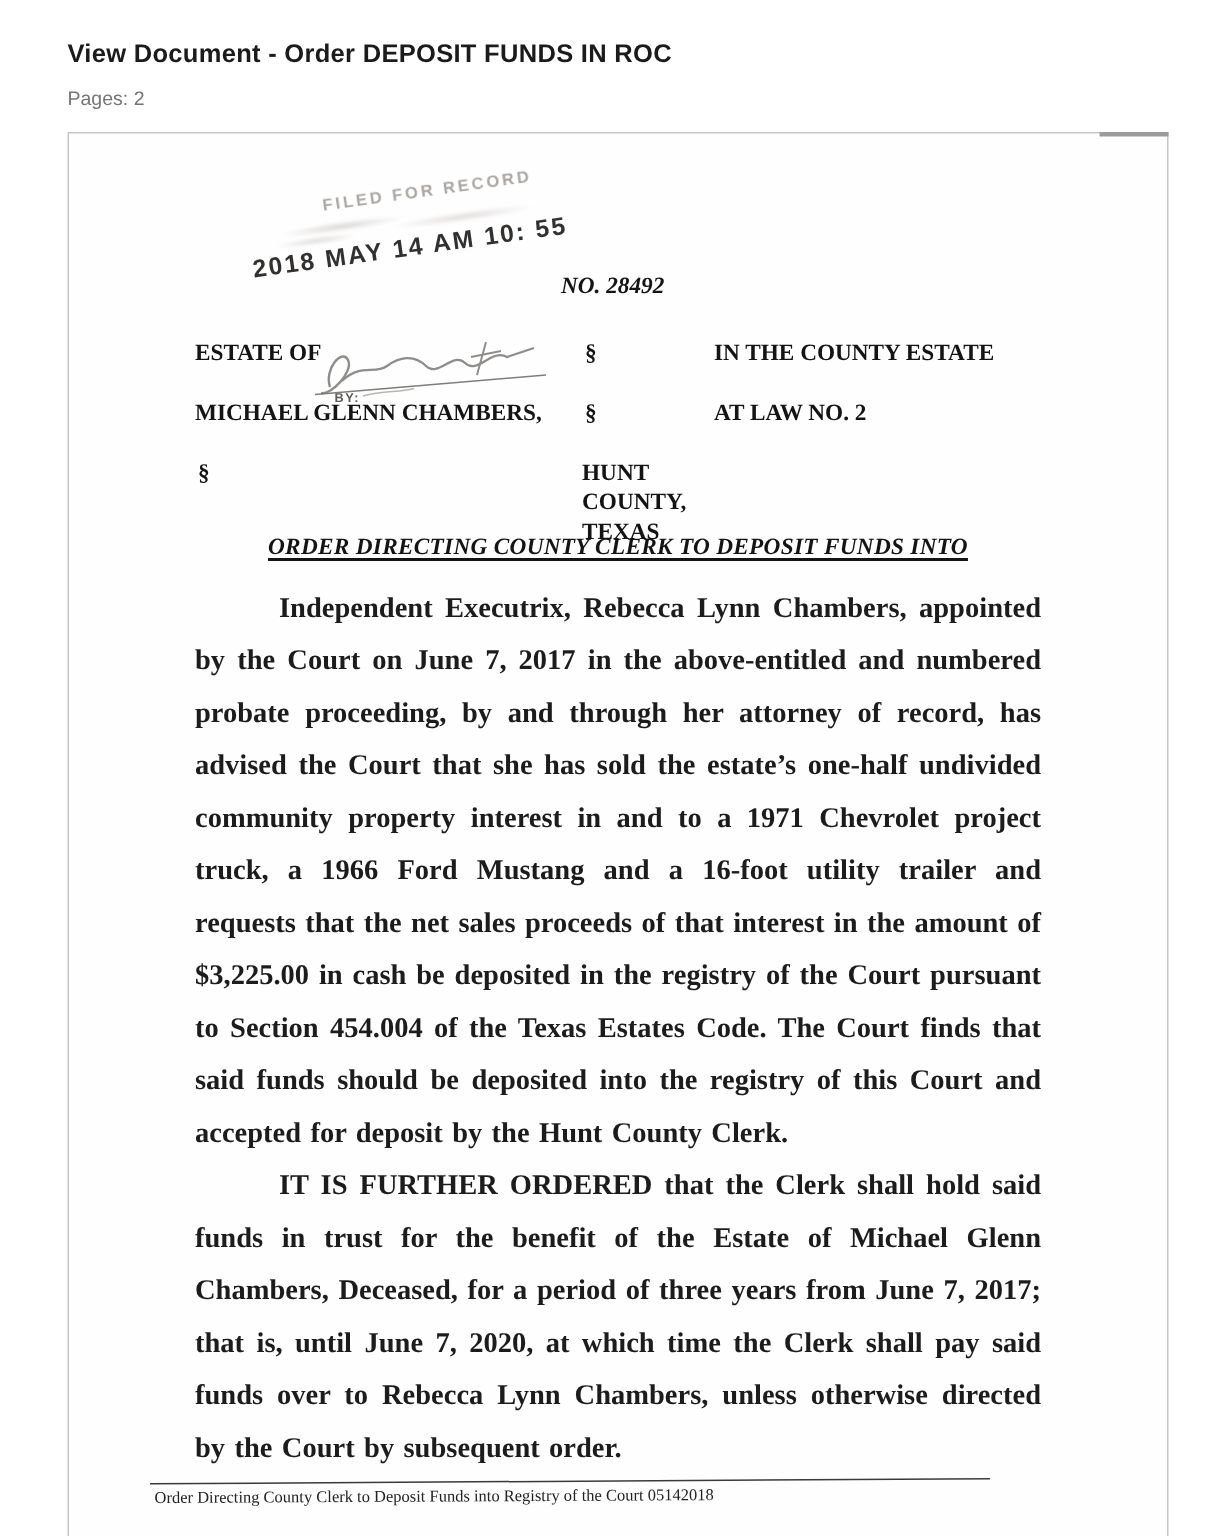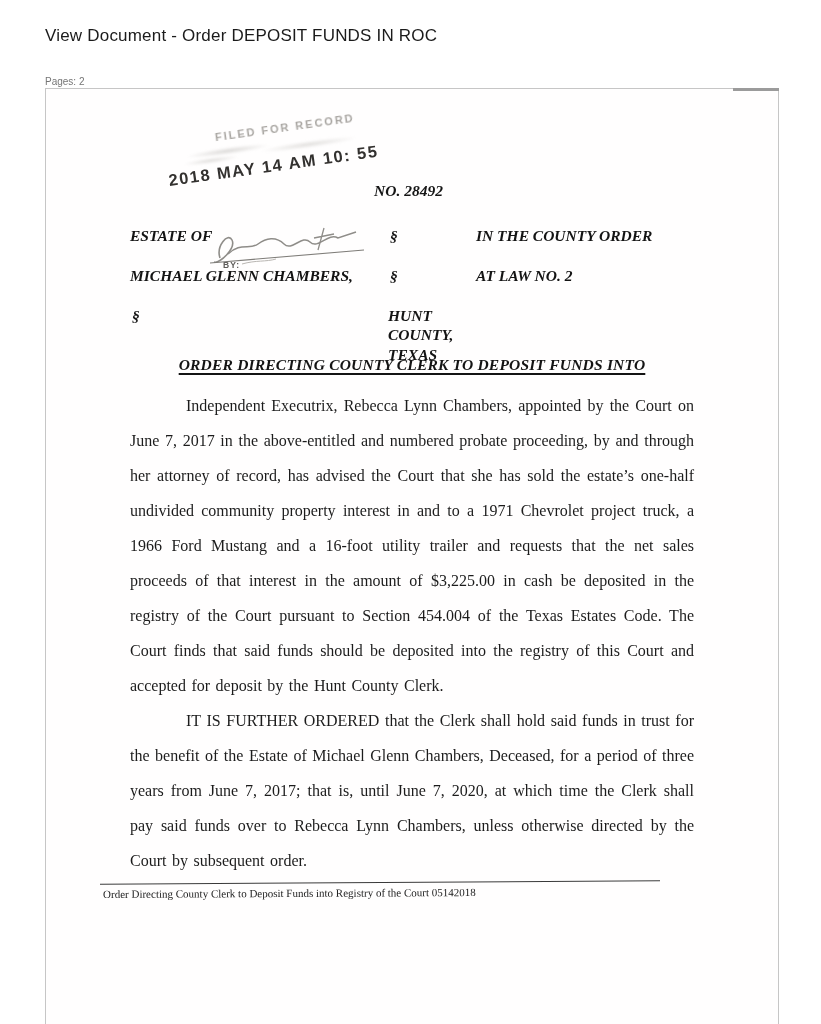--- a/index.html
+++ b/index.html
@@ -4,24 +4,24 @@
 <style>
   html,body{margin:0;padding:0;}
   body{
     width:821px;height:1024px;overflow:hidden;position:relative;
     background:#ffffff;
     font-family:"Liberation Sans",sans-serif;
   }
   
   .viewer-header{position:absolute;left:45px;top:26px;}
   .viewer-title{
-    font-size:17px;font-weight:normal;color:#1b1b1b;letter-spacing:.2px;
+    font-size:17px;font-weight:bold;color:#1b1b1b;letter-spacing:.2px;
   }
   .viewer-pages{
-    margin-top:30px;font-size:10px;color:#757575;
+    margin-top:12px;font-size:13px;color:#757575;
   }
   
   .page{
     position:absolute;left:45px;top:88px;width:734px;height:960px;
     box-sizing:border-box;border:1px solid #c6c6c6;background:#fffefe;
     padding:49px 84px 0 84px;
     font-family:"Liberation Serif",serif;color:#1e1e1e;
   }
   .page-border-shade{
     position:absolute;top:-1px;right:-1px;width:46px;height:3px;
@@ -54,21 +54,21 @@
     position:absolute;left:244px;top:44px;
     font-size:15.5px;font-weight:bold;font-style:italic;color:#151515;
   }
   
   .caption{position:relative;}
   .cap-row{
     display:grid;grid-template-columns:258px 88px 1fr;height:40px;
     align-items:start;
   }
   .cap-left,.cap-right,.cap-sec{
-    font-size:15.5px;font-weight:bold;font-style:italic;color:#141414;
+    font-size:15.5px;font-weight:bold;color:#141414;
     line-height:1.25;
   }
   .cap-sec{padding-left:2px;}
   .signature-wrap{position:absolute;left:52px;top:-2px;width:186px;height:48px;}
   .by-label{
     position:absolute;left:6px;top:36px;font-family:"Liberation Sans",sans-serif;
     font-size:8.5px;letter-spacing:1px;color:#5d5b58;font-weight:bold;padding-left:35px;
   }
   .signature-svg{position:absolute;left:24px;top:0;}
   
@@ -76,22 +76,22 @@
     margin-top:6px;text-align:center;font-size:15.5px;font-weight:bold;
     font-style:italic;line-height:26px;color:#141414;letter-spacing:.2px;
   }
   .doc-title span{
     text-decoration:underline;text-decoration-thickness:2px;
     text-underline-offset:3px;
   }
   
   .doc-body{margin-top:10px;}
   .doc-body p{
-    margin:0;font-size:16px;line-height:35px;color:#1c1c1c;
-    text-align:justify;text-indent:56px;word-spacing:1.5px;
+    margin:0;font-size:19px;line-height:35px;color:#1c1c1c;
+    text-align:justify;text-indent:56px;word-spacing:1.5px;font-weight:bold;
   }
   
   .doc-footer{position:relative;margin-top:4px;}
   .footer-rule{
     width:560px;margin-left:-30px;border:0;border-top:1.6px solid #3a3a3a;
     transform:rotate(-0.35deg);margin-top:0;margin-bottom:4px;
   }
   .footer-text{
     margin-left:-27px;font-size:11px;line-height:15px;color:#222;
     transform:rotate(-0.3deg);transform-origin:left top;
@@ -114,21 +114,21 @@
       <div class="stamp-smudge"></div>
       <div class="stamp-date">2018 MAY 14  AM 10: 55</div>
     </div>
     <div class="case-number">NO. 28492</div>
   </div>
 
   <div class="caption">
     <div class="cap-row">
       <div class="cap-left">ESTATE OF</div>
       <div class="cap-sec">§</div>
-      <div class="cap-right">IN THE COUNTY ORDER</div>
+      <div class="cap-right">IN THE COUNTY ESTATE</div>
     </div>
     <div class="cap-row">
       <div class="cap-left">MICHAEL GLENN CHAMBERS,</div>
       <div class="cap-sec">§</div>
       <div class="cap-right">AT LAW NO. 2</div>
     </div>
     <div class="cap-row">
       <div class="cap-sec">§</div>
       <div class="cap-right">HUNT COUNTY, TEXAS</div>
     </div>

